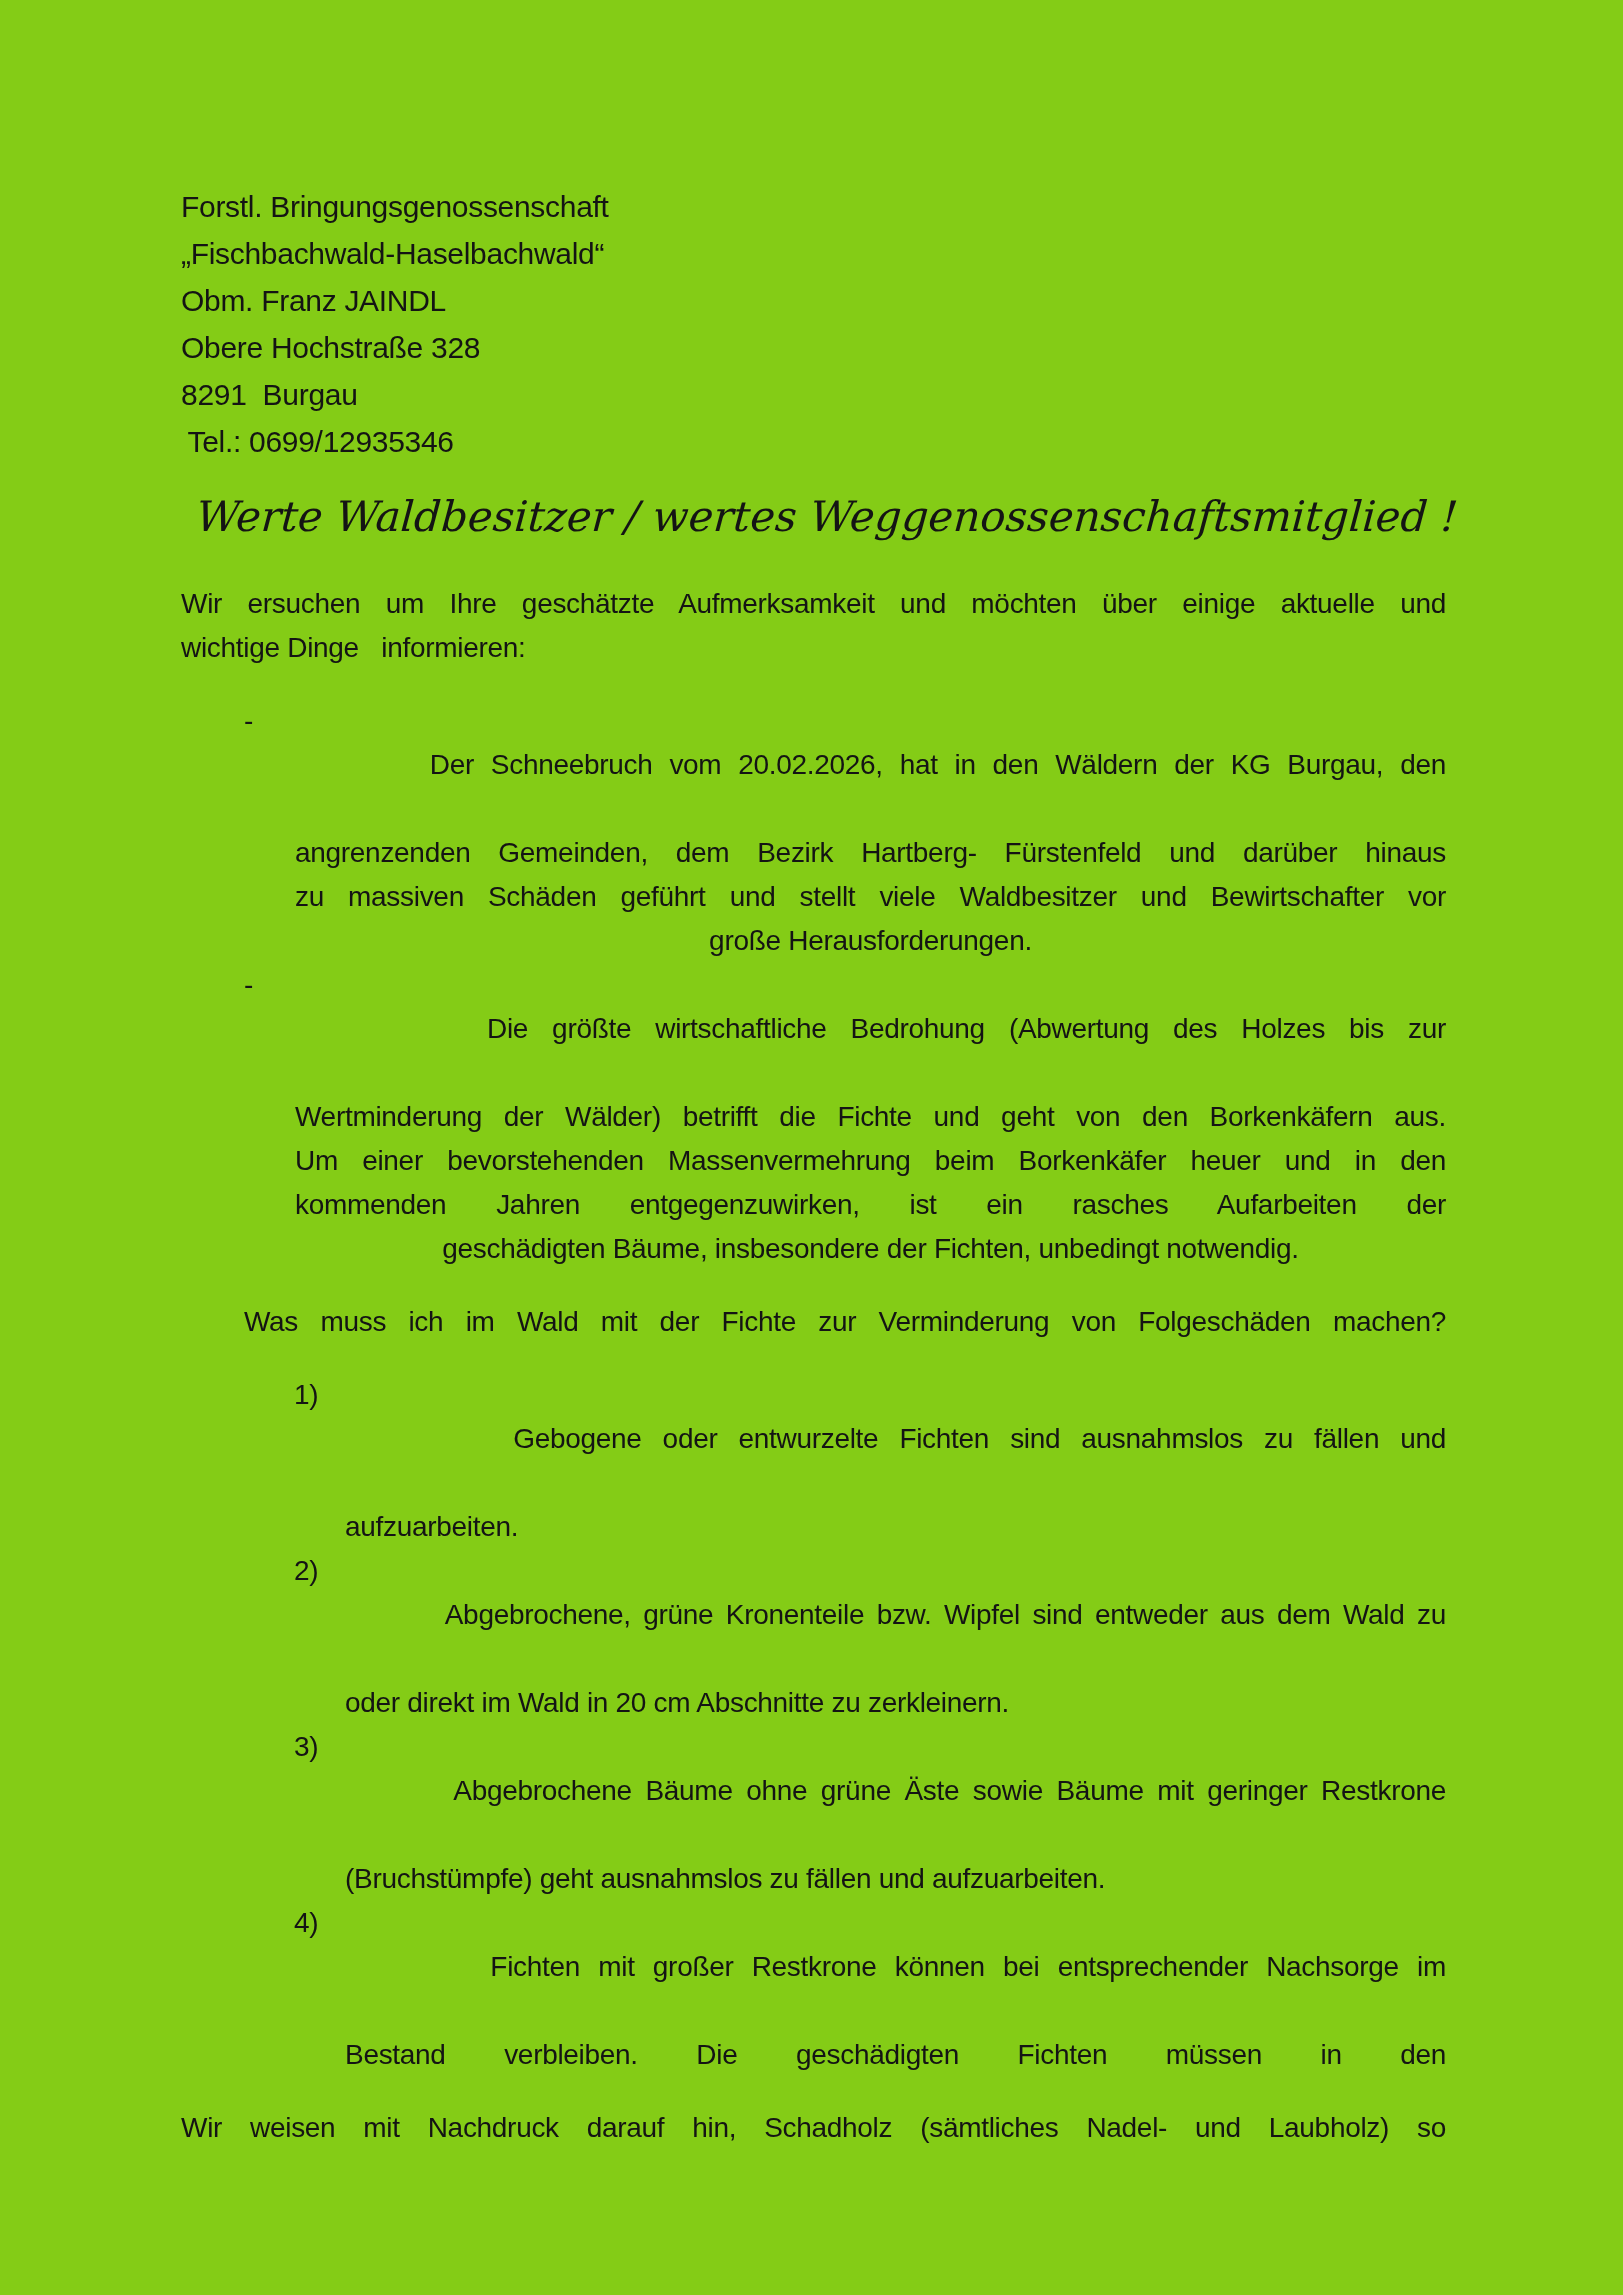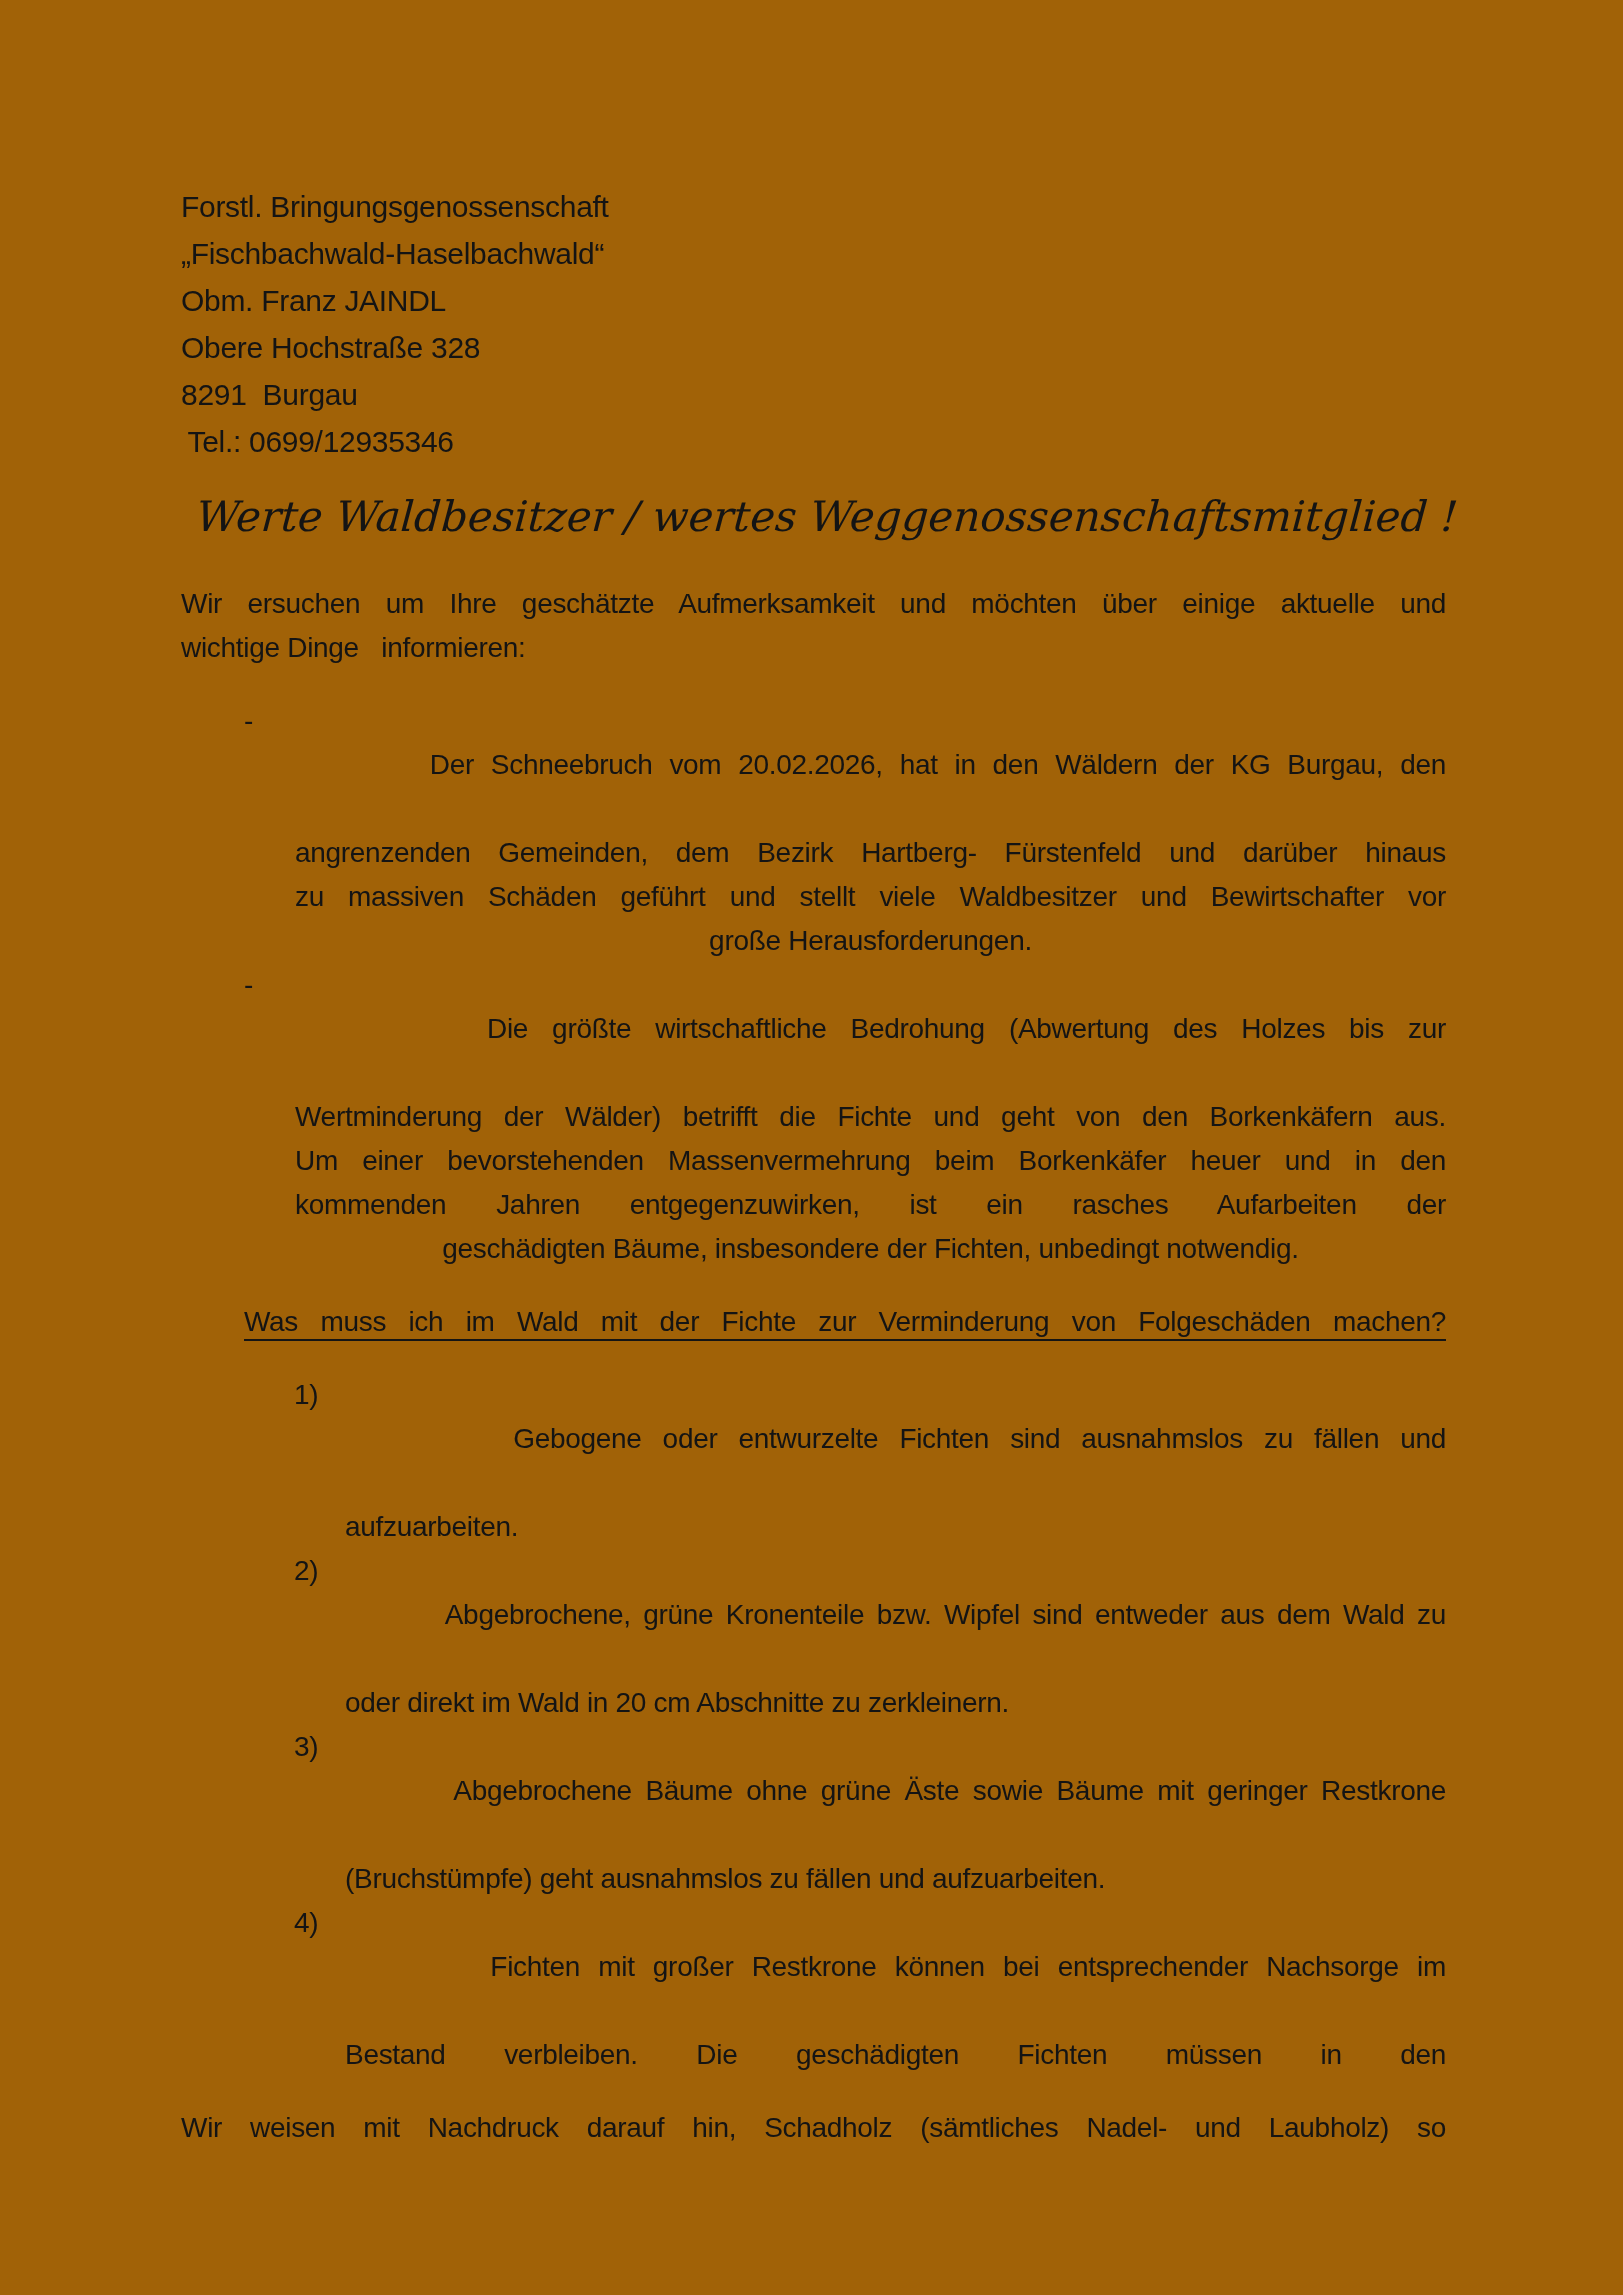--- a/index.html
+++ b/index.html
@@ -1,21 +1,21 @@
 <!DOCTYPE html>
 <html lang="de" style="font-size:10.5px"><head>
 <meta charset="utf-8">
 <style>
   html, body { margin: 0; padding: 0; background: #888; }
   .page {
     position: relative;
     width: 1623px;
     height: 2295px;
     margin: 0 auto;
-    background: #a16207;
+    background: #84cc16;
     box-sizing: border-box;
     padding: 183px 177px 0 181px;
     font-family: "Liberation Sans", sans-serif;
     color: #141414;
     letter-spacing: -0.3px;
   }
   
   .sender { font-size: 30px; }
   .sender .line { line-height: 47px; white-space: pre; }
   .sender .line.tel { padding-left: 6.5px; }
@@ -54,21 +54,20 @@
   .numlist .lnf { position: relative; }
   .numlist .marker { position: absolute; left: 113px; top: 0; }
   
   .question {
     margin-top: 29px;
     margin-left: 63px;
     font-size: 28px;
     line-height: 44px;
     text-align: justify;
     text-align-last: justify;
-    text-decoration: underline;
     text-decoration-thickness: 2px;
     text-underline-offset: 7.9px;
   }
 </style>
 </head>
 <body>
 
 <div class="page">
 
   <div class="sender">

